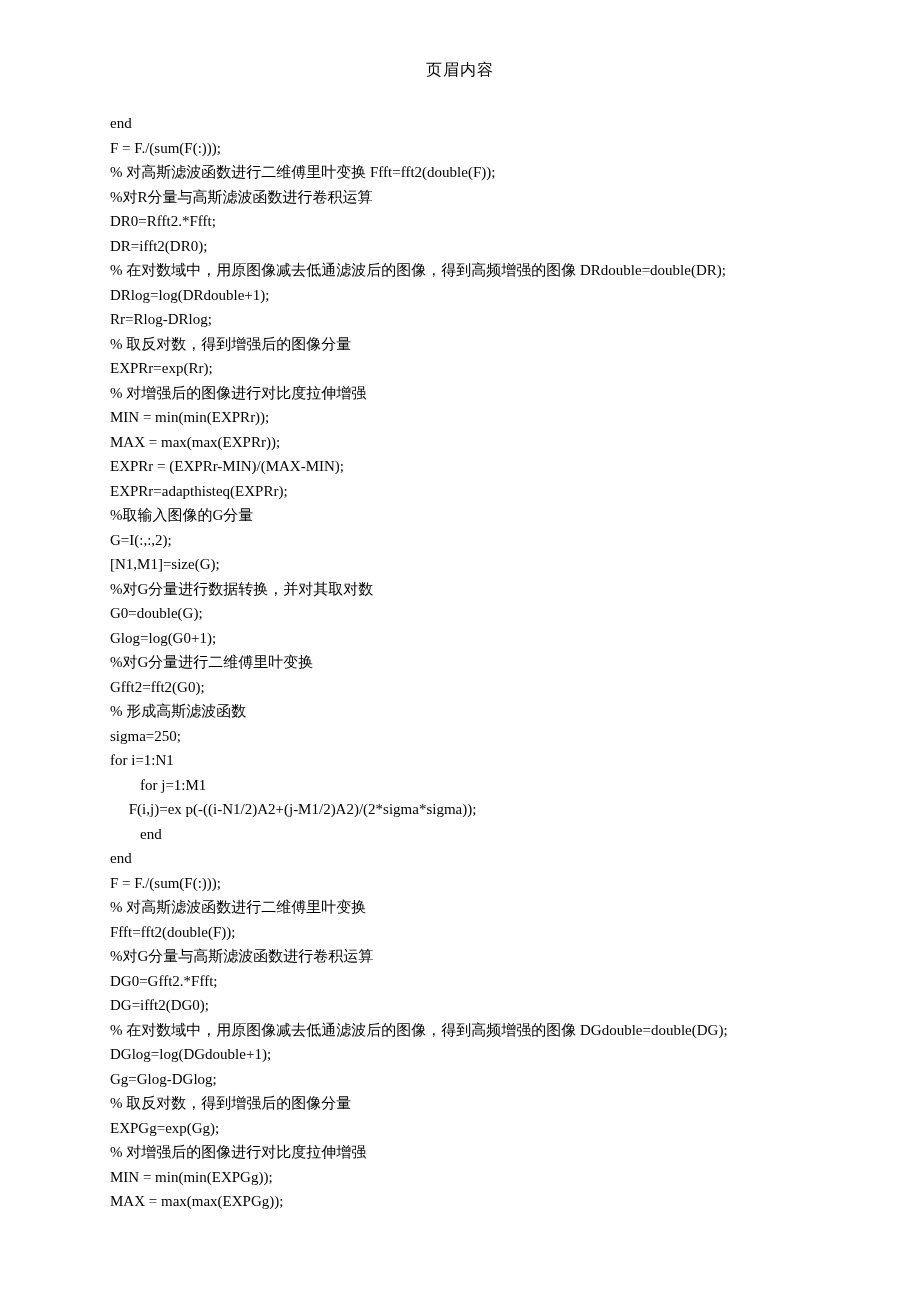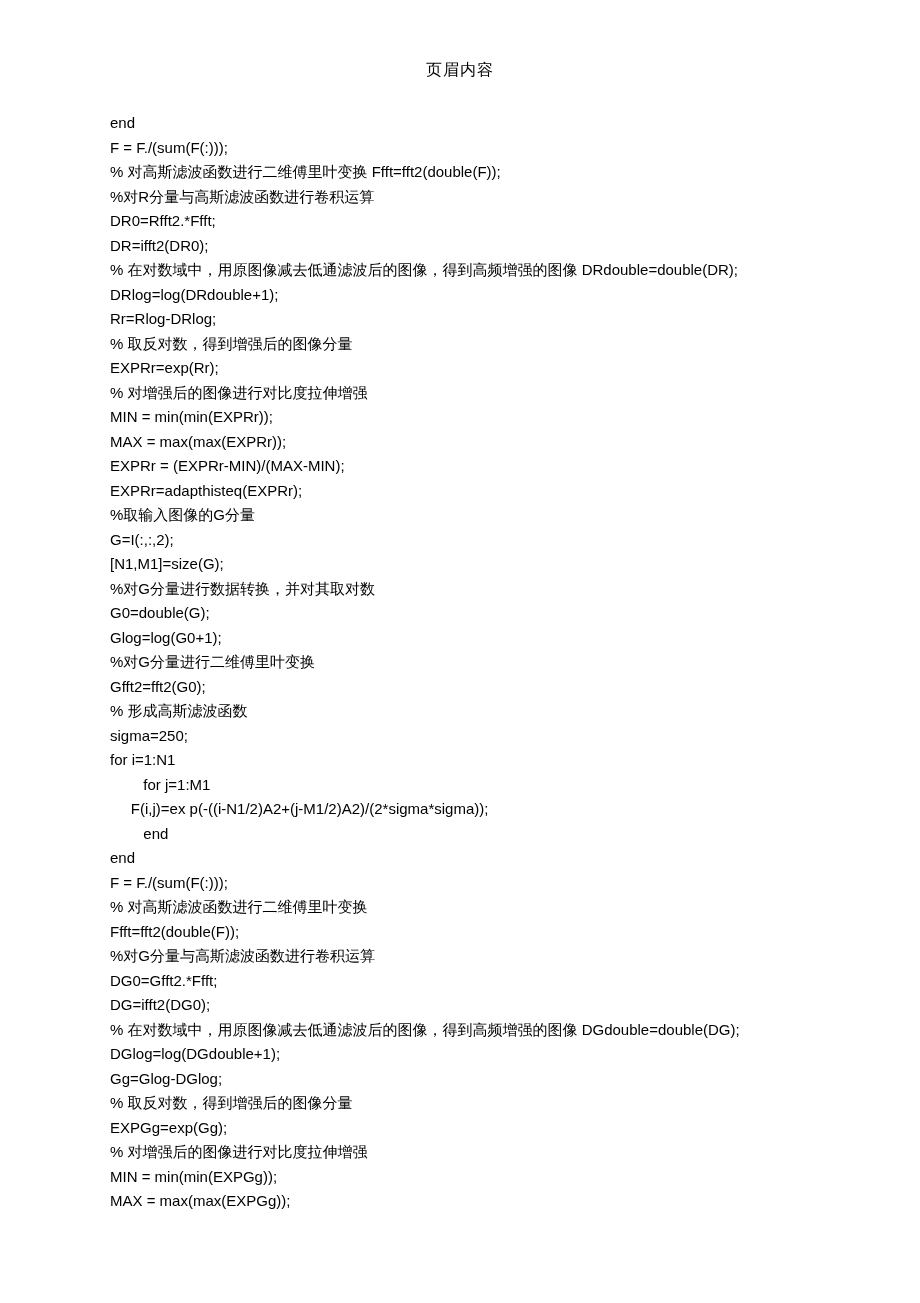--- a/index.html
+++ b/index.html
@@ -20,21 +20,21 @@
     font-size: 16px;
     color: #000;
     margin-bottom: 30px;
     letter-spacing: 1px;
   }
   .code-block {
     padding: 0 110px;
     font-size: 15px;
     line-height: 24.5px;
     color: #000;
-    font-family: Liberation Sans, sans-serif;
+    font-family: Liberation Serif, serif;
     white-space: pre;
   }
 </style>
 </head>
 <body>
 
 <div class="page">
   <div class="header">页眉内容</div>
   <div class="code-block"><div>end</div><div>F = F./(sum(F(:)));</div><div>% 对高斯滤波函数进行二维傅里叶变换 Ffft=fft2(double(F));</div><div>%对R分量与高斯滤波函数进行卷积运算</div><div>DR0=Rfft2.*Ffft;</div><div>DR=ifft2(DR0);</div><div>% 在对数域中，用原图像减去低通滤波后的图像，得到高频增强的图像 DRdouble=double(DR);</div><div>DRlog=log(DRdouble+1);</div><div>Rr=Rlog-DRlog;</div><div>% 取反对数，得到增强后的图像分量</div><div>EXPRr=exp(Rr);</div><div>% 对增强后的图像进行对比度拉伸增强</div><div>MIN = min(min(EXPRr));</div><div>MAX = max(max(EXPRr));</div><div>EXPRr = (EXPRr-MIN)/(MAX-MIN);</div><div>EXPRr=adapthisteq(EXPRr);</div><div>%取输入图像的G分量</div><div>G=I(:,:,2);</div><div>[N1,M1]=size(G);</div><div>%对G分量进行数据转换，并对其取对数</div><div>G0=double(G);</div><div>Glog=log(G0+1);</div><div>%对G分量进行二维傅里叶变换</div><div>Gfft2=fft2(G0);</div><div>% 形成高斯滤波函数</div><div>sigma=250;</div><div>for i=1:N1</div><div>        for j=1:M1</div><div>     F(i,j)=ex p(-((i-N1/2)A2+(j-M1/2)A2)/(2*sigma*sigma));</div><div>        end</div><div>end</div><div>F = F./(sum(F(:)));</div><div>% 对高斯滤波函数进行二维傅里叶变换</div><div>Ffft=fft2(double(F));</div><div>%对G分量与高斯滤波函数进行卷积运算</div><div>DG0=Gfft2.*Ffft;</div><div>DG=ifft2(DG0);</div><div>% 在对数域中，用原图像减去低通滤波后的图像，得到高频增强的图像 DGdouble=double(DG);</div><div>DGlog=log(DGdouble+1);</div><div>Gg=Glog-DGlog;</div><div>% 取反对数，得到增强后的图像分量</div><div>EXPGg=exp(Gg);</div><div>% 对增强后的图像进行对比度拉伸增强</div><div>MIN = min(min(EXPGg));</div><div>MAX = max(max(EXPGg));</div></div>
 </div>

